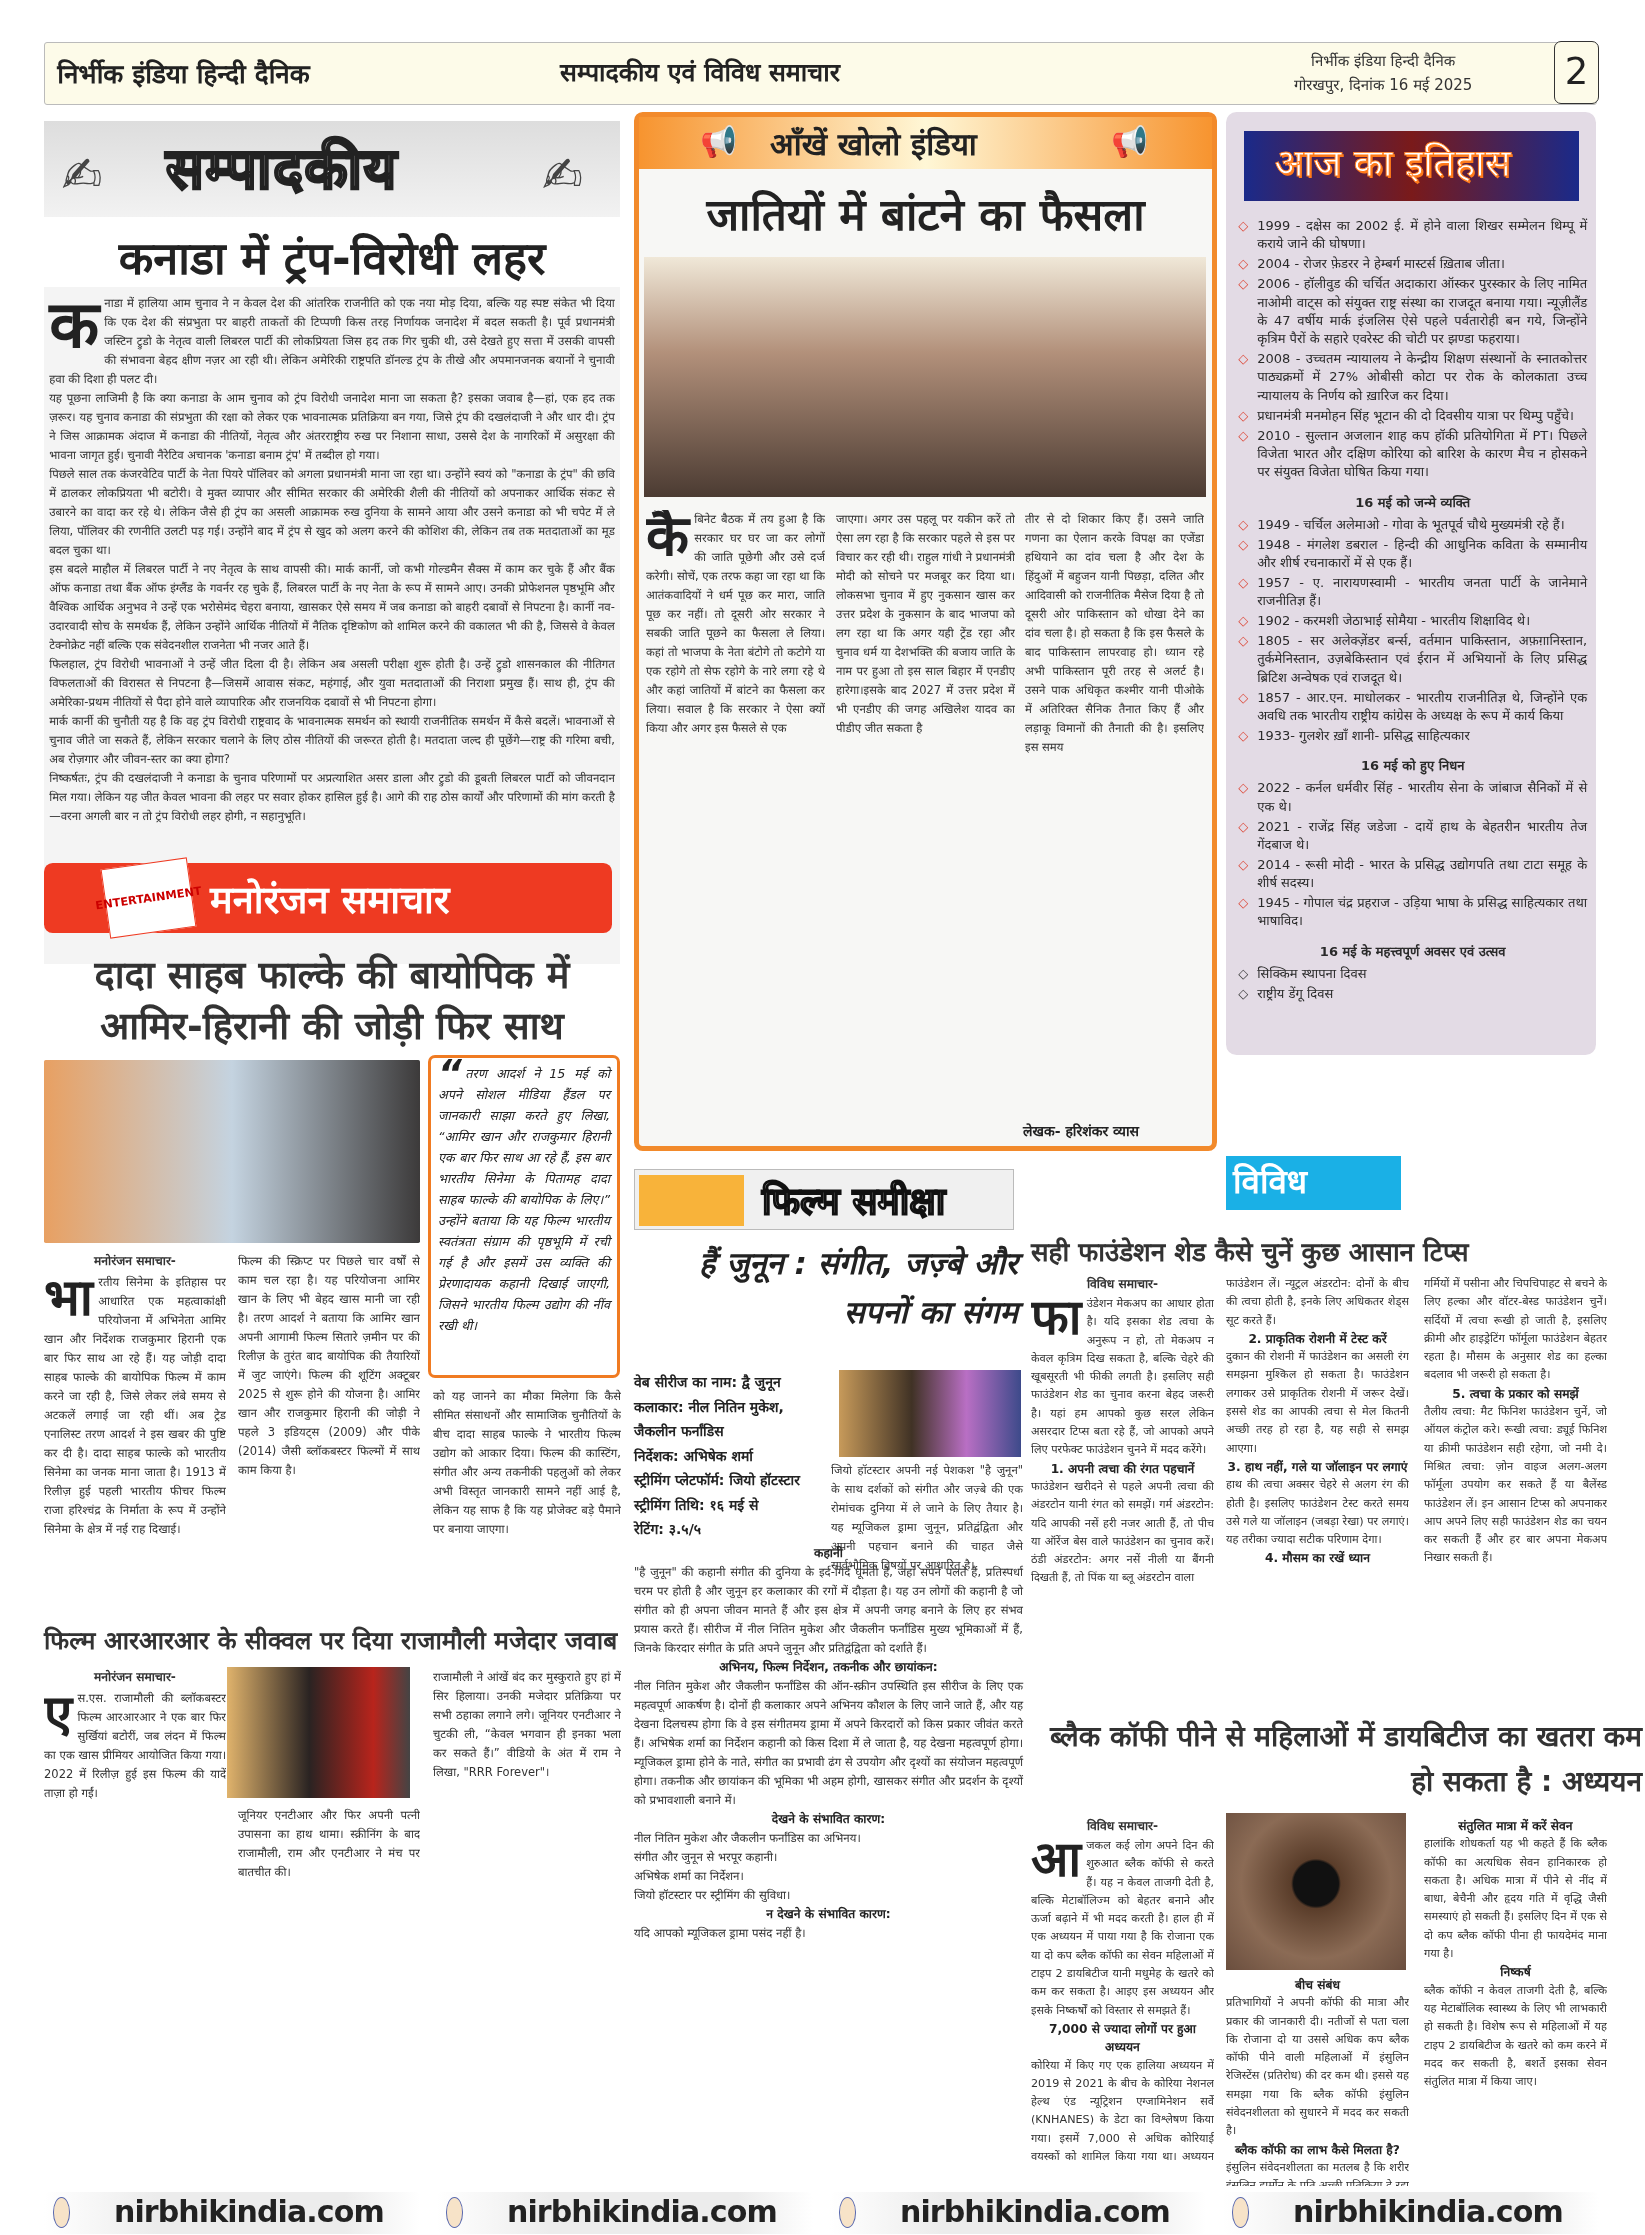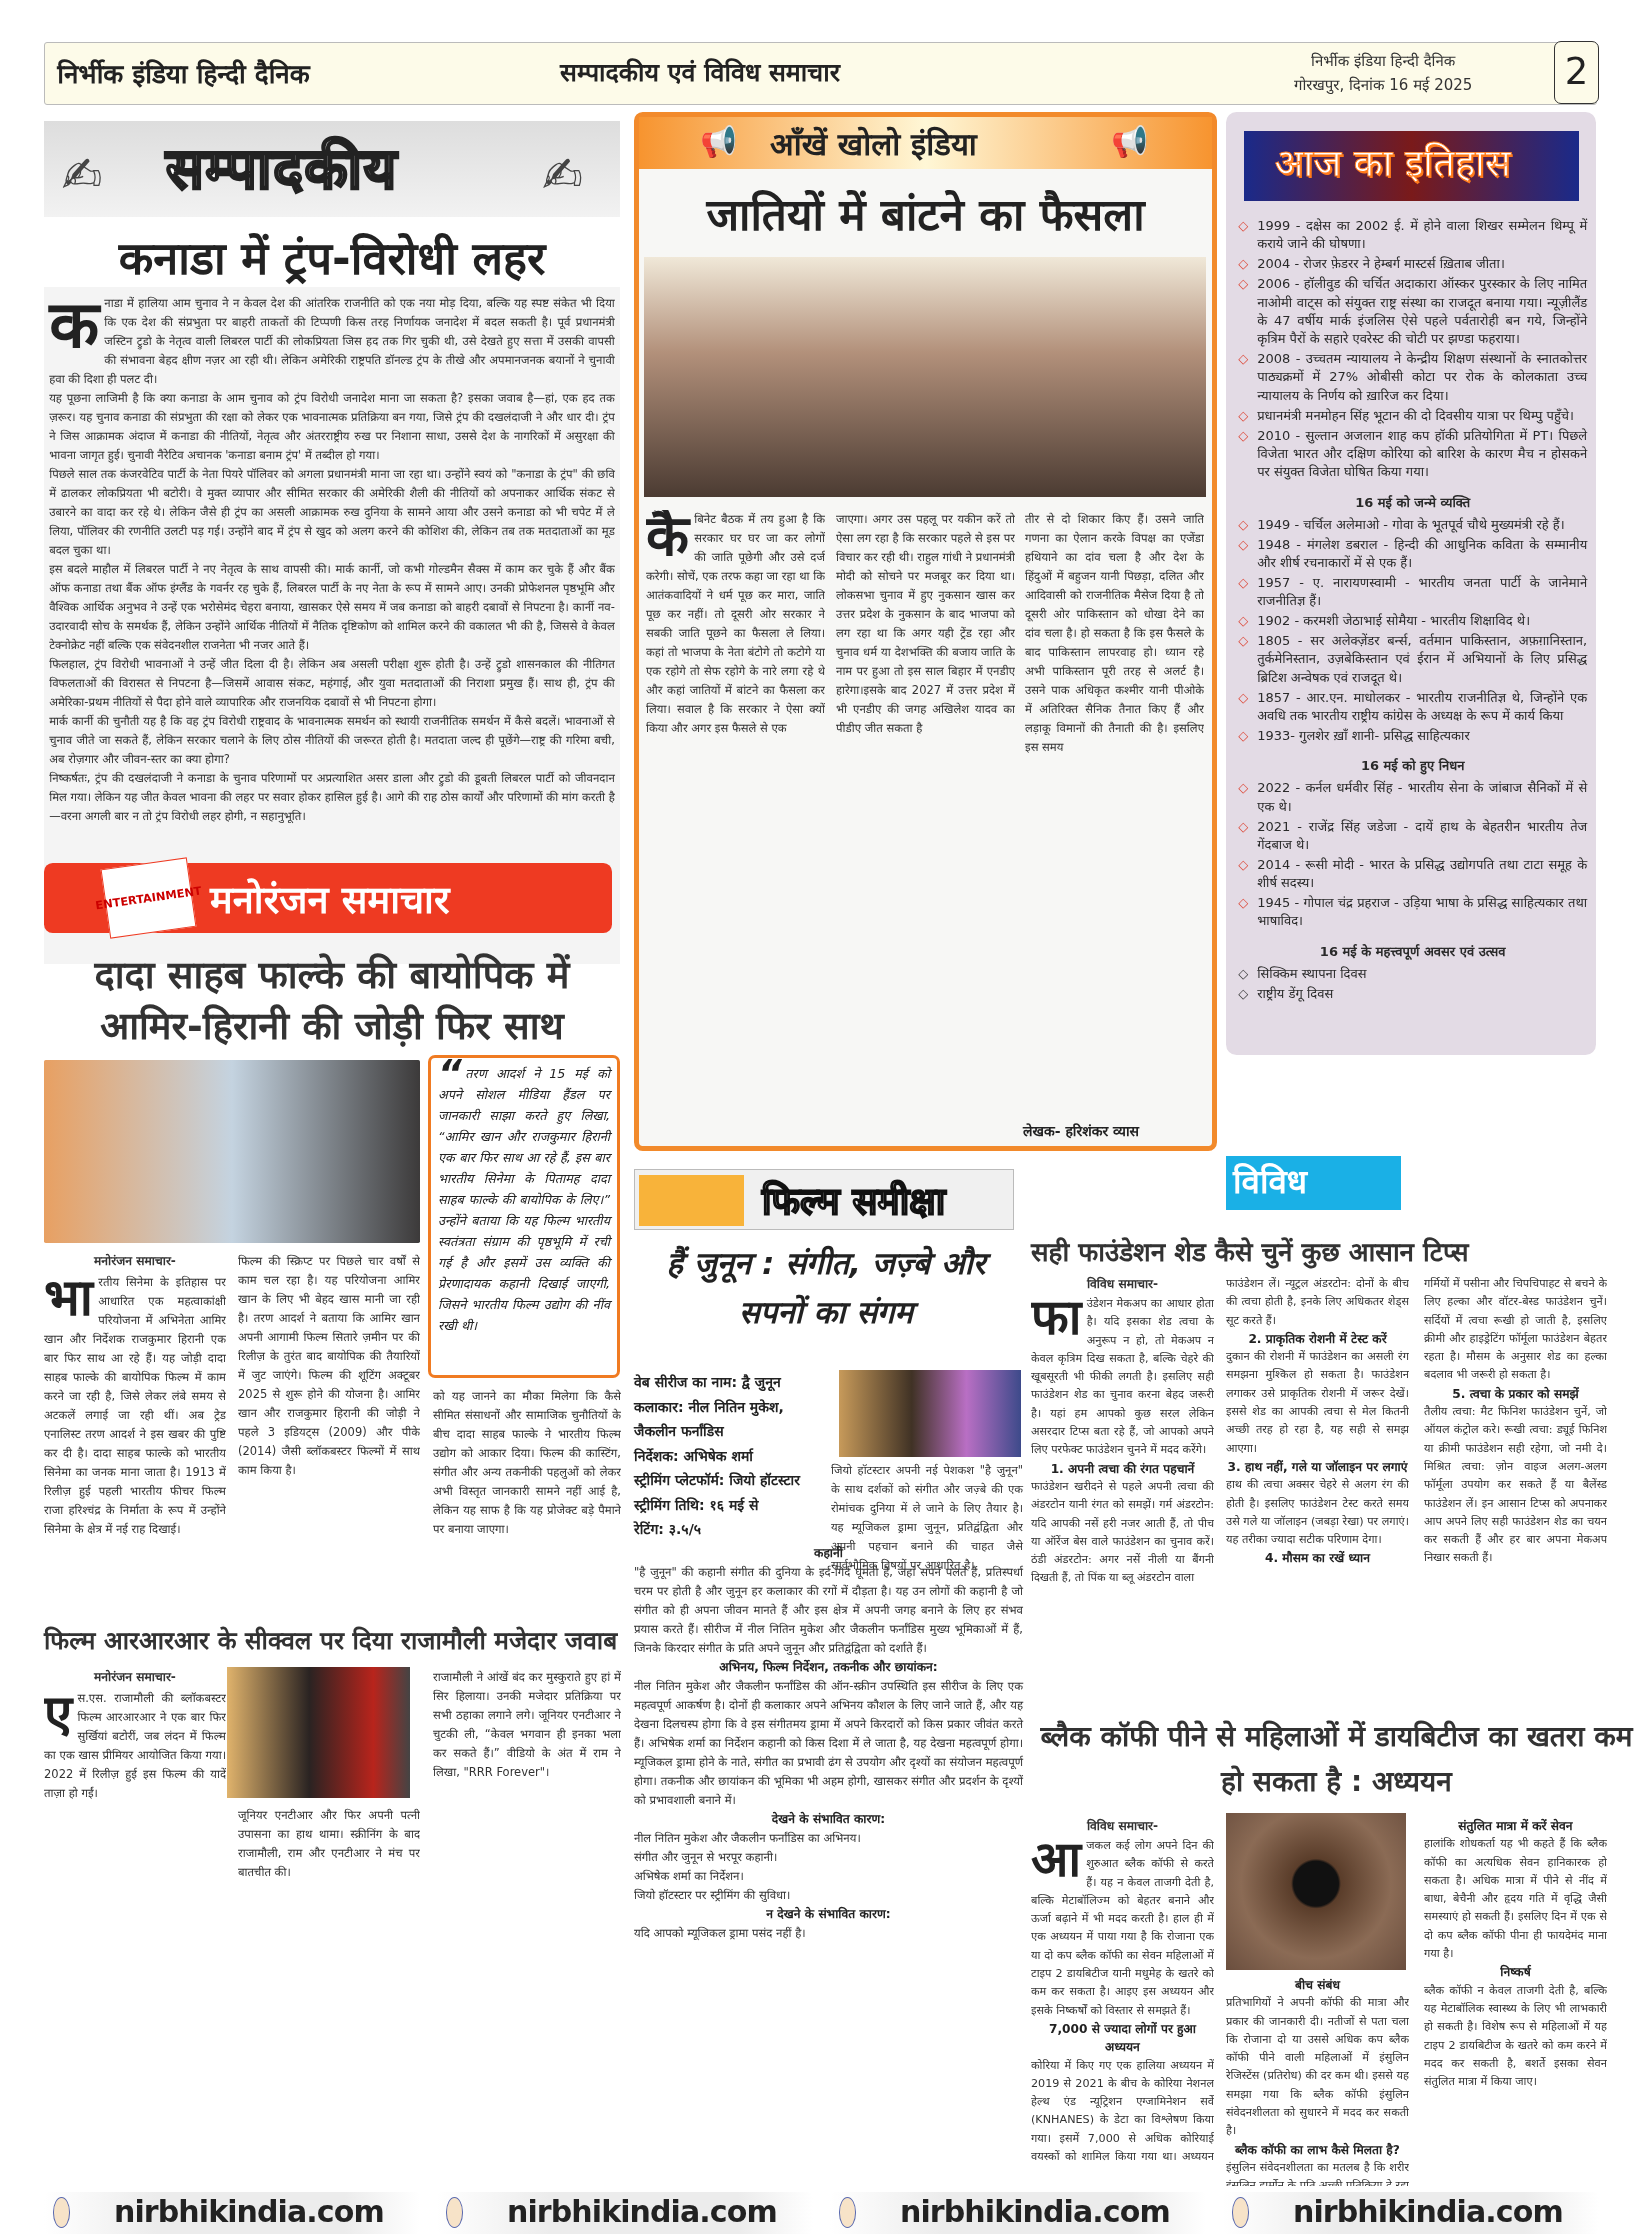--- a/index.html
+++ b/index.html
@@ -42,40 +42,40 @@
 .akhBanner{left:0;top:0;width:583px;height:1039px;border:5.2px solid #f28a2b;border-radius:8.7px;background:#f7f7f5}
 .akhTop{left:0;top:0;width:573px;height:52px;background:linear-gradient(90deg,#f7942f,#fff7d6 50%,#f7942f)}
 .akhTop .t{left:131px;top:5.2px;font-size:31px;font-weight:bold;color:#222}
 .akhHead{left:0;top:66px;width:573px;text-align:center;font-size:44px;color:#222;font-weight:bold}
 .akhImg{left:5.2px;top:140px;width:562px;height:240px;background:linear-gradient(180deg,#f0e8d8,#b2907a 40%,#4b3b32)}
 .akhBody{top:393px;width:179px;height:533px;overflow:hidden}
 .author{left:384px;top:1004px;font-size:14px;font-weight:bold}
 .filmBanner{left:0;top:1057px;width:380px;height:61px;background:#f0f0f0;border:0.9px solid #bbb}
 .filmBanner .ic{left:3.5px;top:5.2px;width:105px;height:51px;background:#f8b33a}
 .filmBanner .t{left:127px;top:3.5px;font-size:37px;font-weight:bold;color:#fff;-webkit-text-stroke:1.7px #111}
-.filmHead{left:0;top:1127px;width:384px;text-align:center;font-size:31px;line-height:49px;font-style:italic;font-weight:bold;color:#222}
+.filmHead{left:0;top:1127px;width:384px;text-align:right;font-size:31px;line-height:49px;font-style:italic;font-weight:bold;color:#222}
 .filmMeta{left:0;top:1258px;width:188px;font-size:14px;line-height:24.5px;font-weight:bold;color:#222}
 .filmPoster{left:205px;top:1258px;width:182px;height:87px;background:linear-gradient(90deg,#c79a5a,#403225 40%,#b96fc4 70%,#3d4a8a)}
 .filmBody{left:0;top:1432px;width:389px;font-size:11.5px;line-height:19px;color:#333;text-align:justify}
 .sub{font-weight:bold;text-align:center;font-size:12.2px;color:#222}
 
 .histBox{left:0;top:0;width:370px;height:943px;background:#e3dbe5;border-radius:10.5px;padding:8.7px}
 .histBan{left:17.5px;top:19px;width:335px;height:70px;background:linear-gradient(90deg,#1a2a8a,#7a1a1a 50%,#1a2a8a)}
 .histBan .t{left:31px;top:3.5px;font-size:38px;font-weight:normal;color:#fff;-webkit-text-stroke:0.9px #ff7a1a;text-shadow:1.7px 1.7px 0 #ff7a1a}
 .histList{left:12.2px;top:105px;width:349px;font-size:13px;line-height:18.3px;color:#2a2a2a}
 .histList li{list-style:none;padding-left:19px;position:relative;margin-bottom:1.7px;text-align:justify}
 .histList li::before{content:"\25C7";position:absolute;left:0;color:#d43}
 .histList .sec{text-align:center;font-weight:bold;margin:12.2px 0 3.5px}
 .histList .plain li::before{color:#333}
 
 .vivBan{left:1226px;top:1156px;width:175px;height:54px;background:#1ab0e6}
 .vivBan .t{left:7px;top:1.7px;font-size:33px;font-weight:bold;color:#fff}
 .vivHead{left:1031px;top:1233px;width:611px;font-size:26px;color:#333;font-weight:bold}
 .vivCol{top:1275px;width:183px;height:437px;overflow:hidden;font-size:11.2px;line-height:18.3px;color:#333;text-align:justify}
-.coffHead{left:1031px;top:1714px;width:611px;text-align:center;font-size:28px;line-height:45px;color:#333;font-weight:bold}
+.coffHead{left:1031px;top:1714px;width:611px;text-align:right;font-size:28px;line-height:45px;color:#333;font-weight:bold}
 .coffImg{left:1226px;top:1813px;width:180px;height:157px;background:radial-gradient(circle at 50% 45%,#111 18%,#5a3d2a 20%,#8b6b55 60%,#6a4e3e)}
 .coffCol{top:1817px;width:183px;height:349px;overflow:hidden;font-size:11.2px;line-height:18.3px;color:#333;text-align:justify}
 
 .foot{top:2192px;height:42px;width:376px;background:linear-gradient(90deg,#fff,#ececec 30%,#ececec 80%,#fff);border-radius:5.2px}
 .foot .logo{left:8.7px;top:5.2px;width:17.5px;height:31px;border-radius:50%;border:1.7px solid #5a6ab0;background:#f7e3c8}
 .foot .t{left:70px;top:1.7px;font-size:30px;font-weight:bold;color:#222;letter-spacing:-0.9px}
 </style>
 </head>
 <body>
 

